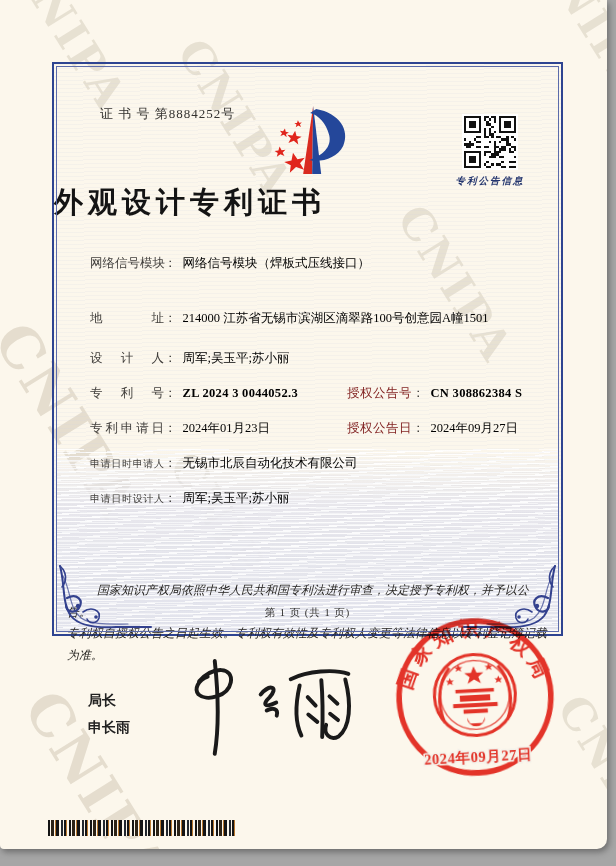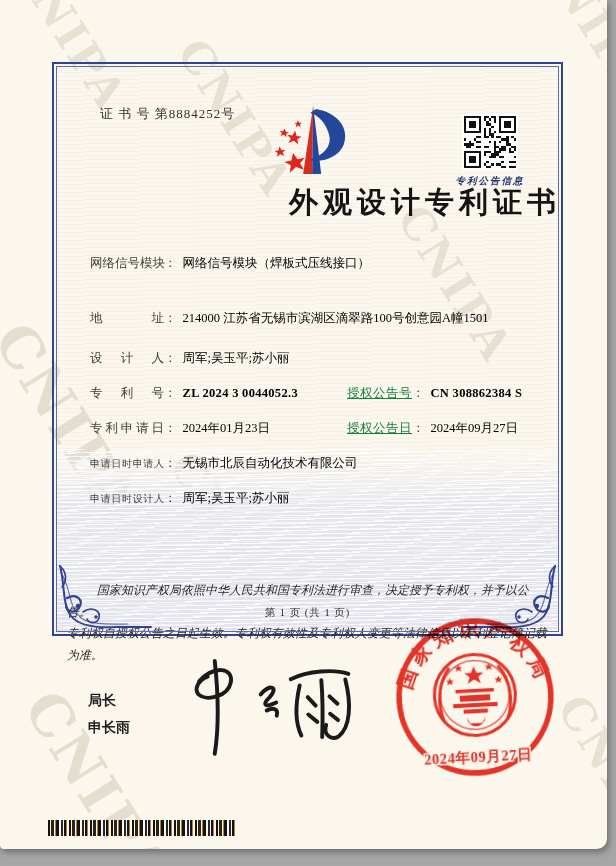--- a/index.html
+++ b/index.html
@@ -56,36 +56,36 @@
 
   .logo { position:absolute; left:50%; top:40px; transform:translateX(-52%);
     width:92px; height:74px; z-index:4; }
 
   .qr-wrap { position:absolute; right:26px; top:50px; width:90px; z-index:4; text-align:center; }
   .qr-box { width:56px; height:56px; margin:0 auto; background:#fff; padding:2px; }
   .qr-caption { margin-top:5px; font-size:9.5px; letter-spacing:2px; color:#24366e;
     font-style:italic; font-weight:bold; }
 
   .title { position:absolute; left:0; right:0; top:119px; z-index:4;
-    text-align:right; font-size:29px; font-weight:bold; letter-spacing:5px; color:#141414;padding-left:24px; }
+    text-align:left; font-size:29px; font-weight:bold; letter-spacing:5px; color:#141414; }
 
   
   .fields { position:absolute; left:36px; right:24px; top:190px; z-index:4;
     font-size:12.5px; color:#3a3836; }
   .frow { position:relative; line-height:19px; margin-bottom:16px; white-space:nowrap; }
   .frow.g-xl { margin-bottom:36px; }
   .frow.g-lg { margin-bottom:21px; }
   .flabel { display:inline-block; width:74px; text-align:justify; text-align-last:justify;
     vertical-align:top; color:#403e3b; }
   .flabel.small { font-size:10px; letter-spacing:0; }
   .colon { display:inline-block; margin-right:6px; color:#403e3b; }
   .fvalue { color:#000000; }
   .fvalue.num { font-weight:600; letter-spacing:.3px; }
   .rcol { position:absolute; left:257px; top:0; }
-  .rcol .rlabel { color:#15803d; letter-spacing:.5px;text-decoration:underline; }
+  .rcol .rlabel { color:#7f1d1d; letter-spacing:.5px; }
 
   
   .statement { position:absolute; left:13px; right:11px; top:516px; z-index:4;
     font-size:11.8px; line-height:21.5px; color:#262421;
     font-style:italic; letter-spacing:.2px; }
   .statement .l1 { text-indent:30px; }
 
   
   .signoff { position:absolute; left:34px; top:612px; z-index:4;
     font-family:"Liberation Sans","DejaVu Sans",sans-serif;

